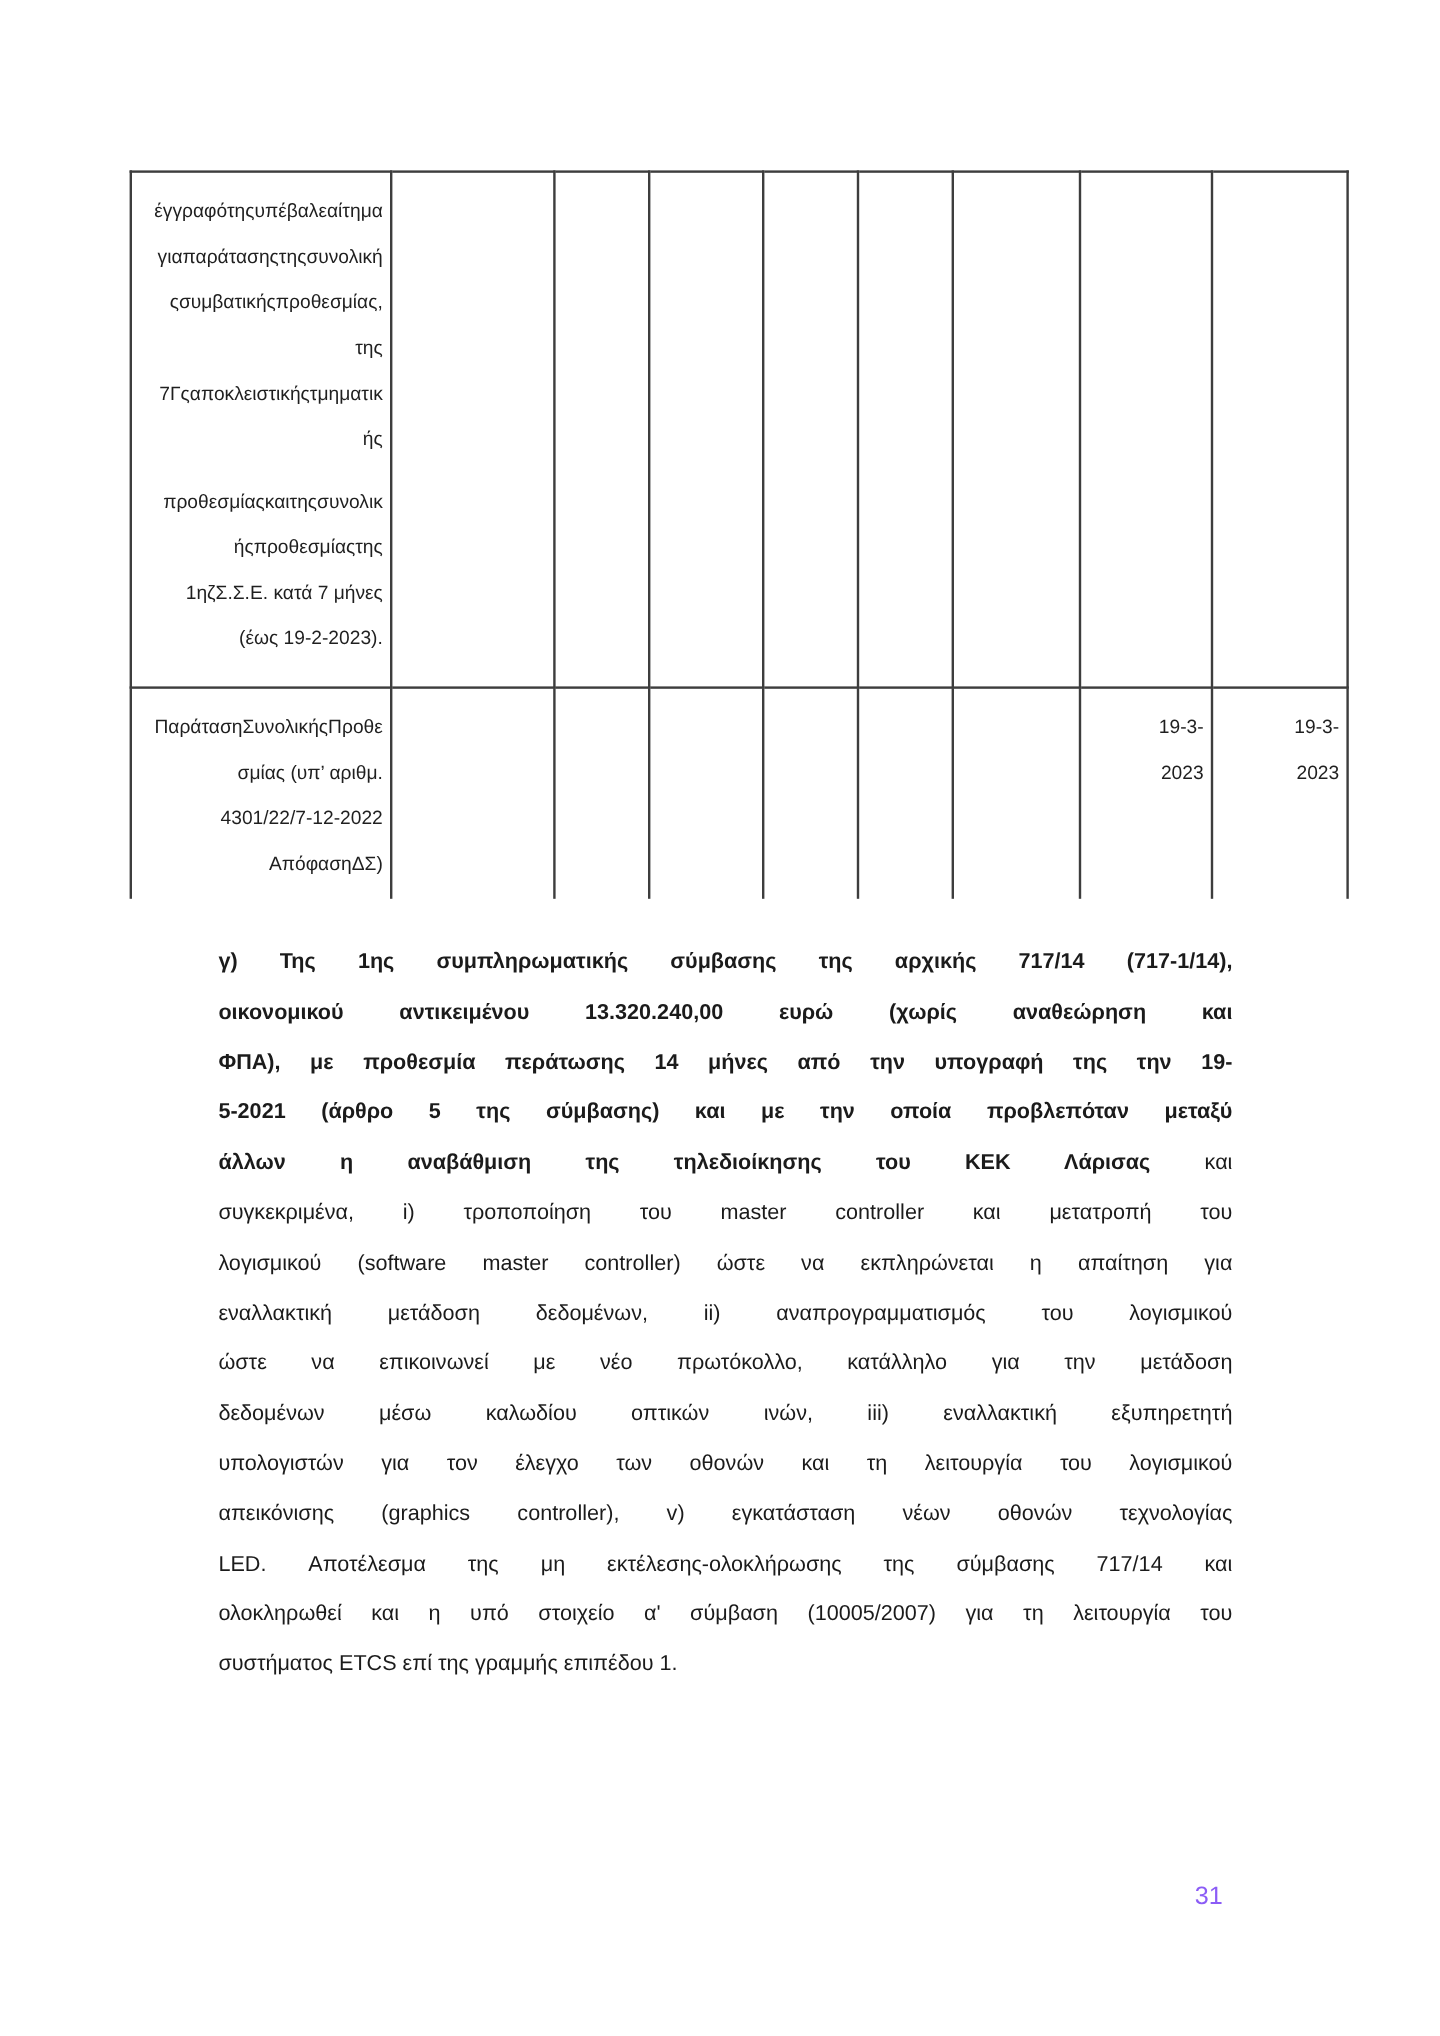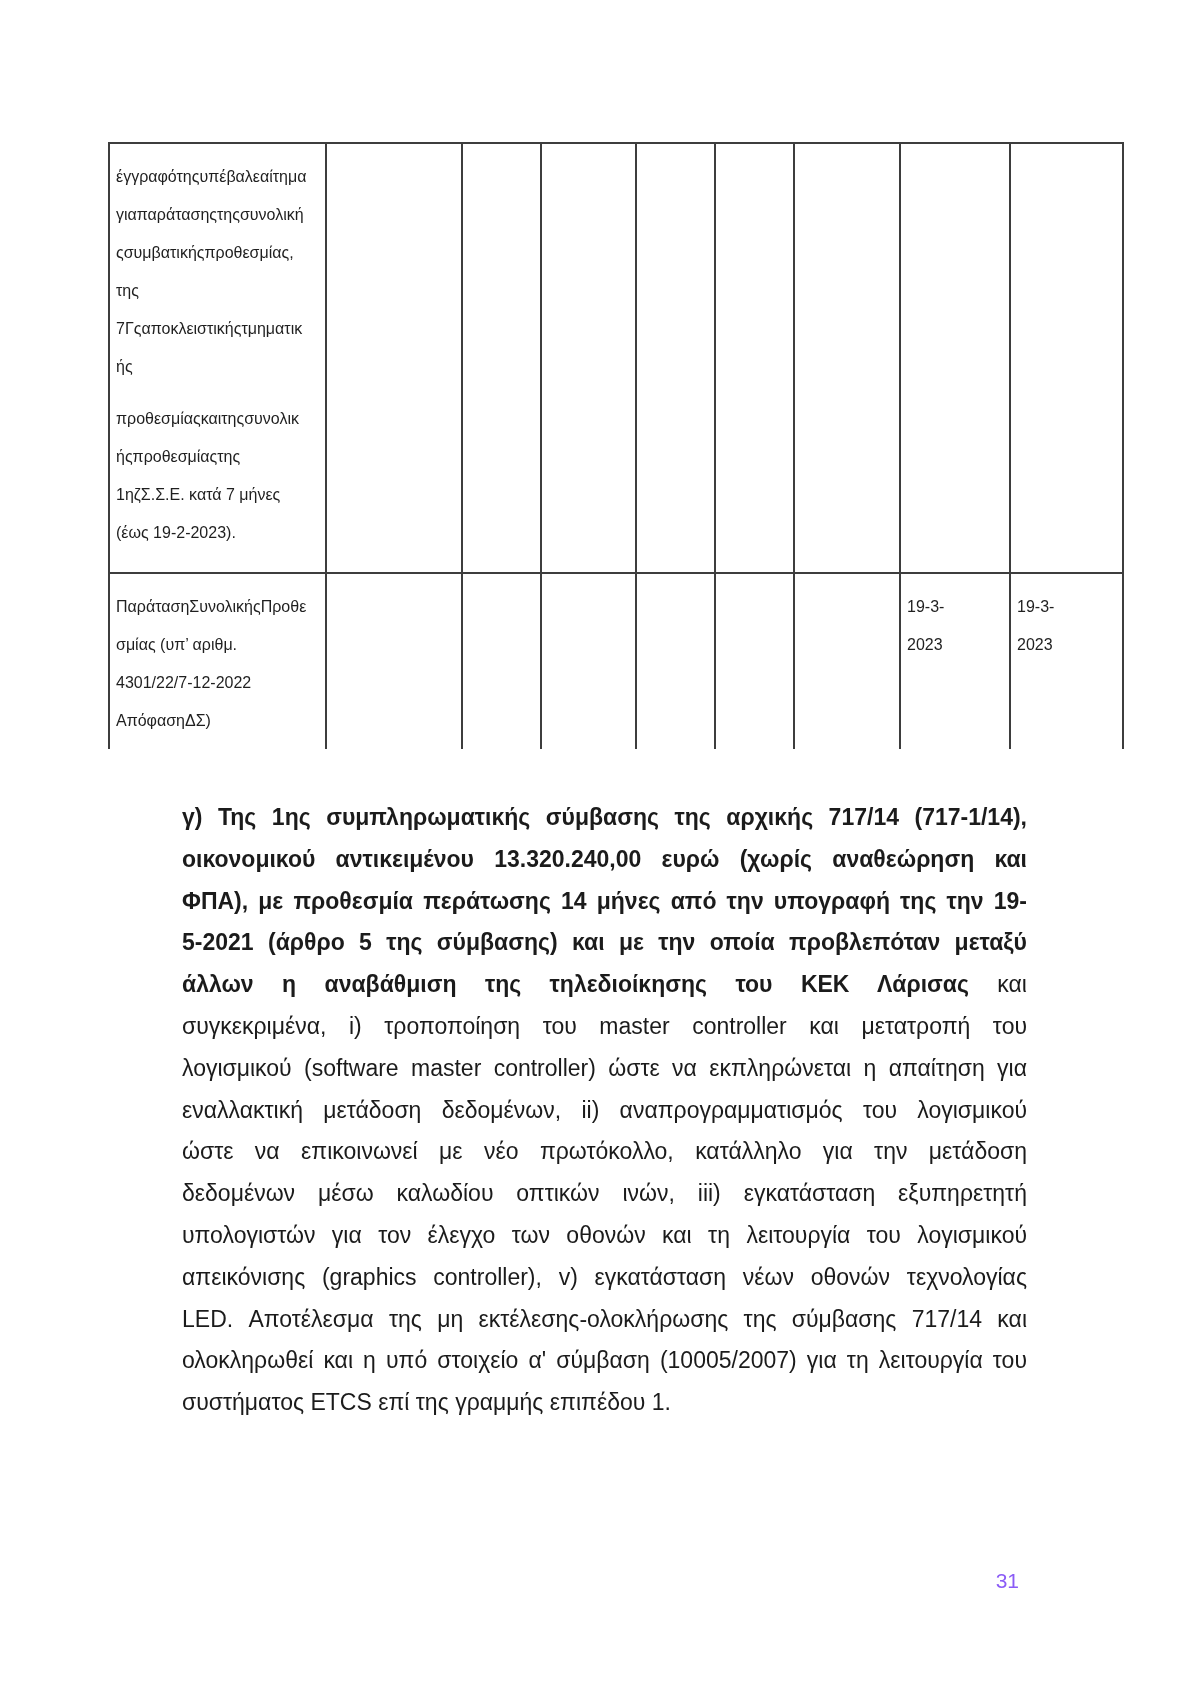--- a/index.html
+++ b/index.html
@@ -20,39 +20,39 @@
     position: absolute;
     left: 108px;
     top: 142px;
     width: 1014px;
     border-collapse: collapse;
     table-layout: fixed;
   }
   .doc-table td {
     border: 2px solid #3d3d3d;
     vertical-align: top;
-    text-align: left;
+    text-align: right;
     padding: 14px 6px 0 6px;
     font-size: 16px;
     line-height: 38px;
     color: #1f1f1f;
     overflow: hidden;
   }
   .doc-table tr.row-0 { height: 430px; }
   .doc-table tr.row-1 { height: 176px; }
   
   .doc-table tr:last-child td { border-bottom: none; margin-left: 27px; }
   .cell-block + .cell-block { margin-top: 14px; }
   
   .paragraph {
     position: absolute;
     left: 182px;
-    top: 797px;
+    top: 781px;
     width: 845px;
-    font-size: 23px;
+    font-size: 18px;
     line-height: 41.8px;
     color: #1b1b1b;
   }
   .pline {
     text-align: justify;
     text-align-last: justify;
   }
   .pline.no-just {
     text-align: center;
     text-align-last: left;
@@ -145,21 +145,21 @@
   <div class="paragraph" id="paragraph">
       <div class="pline"><span class="seg bold">γ) Της 1ης συμπληρωματικής σύμβασης της αρχικής 717/14 (717-1/14),</span></div>
       <div class="pline"><span class="seg bold">οικονομικού αντικειμένου 13.320.240,00 ευρώ (χωρίς αναθεώρηση και</span></div>
       <div class="pline"><span class="seg bold">ΦΠΑ), με προθεσμία περάτωσης 14 μήνες από την υπογραφή της την 19-</span></div>
       <div class="pline"><span class="seg bold">5-2021 (άρθρο 5 της σύμβασης) και με την οποία προβλεπόταν μεταξύ</span></div>
       <div class="pline"><span class="seg bold">άλλων η αναβάθμιση της τηλεδιοίκησης του ΚΕΚ Λάρισας</span><span class="seg"> και</span></div>
       <div class="pline"><span class="seg">συγκεκριμένα, i) τροποποίηση του master controller και μετατροπή του</span></div>
       <div class="pline"><span class="seg">λογισμικού (software master controller) ώστε να εκπληρώνεται η απαίτηση για</span></div>
       <div class="pline"><span class="seg">εναλλακτική μετάδοση δεδομένων, ii) αναπρογραμματισμός του λογισμικού</span></div>
       <div class="pline"><span class="seg">ώστε να επικοινωνεί με νέο πρωτόκολλο, κατάλληλο για την μετάδοση</span></div>
-      <div class="pline"><span class="seg">δεδομένων μέσω καλωδίου οπτικών ινών, iii) εγκατάσταση εξυπηρετητή</span></div>
+      <div class="pline"><span class="seg">δεδομένων μέσω καλωδίου οπτικών ινών, iii) εναλλακτική εξυπηρετητή</span></div>
       <div class="pline"><span class="seg">υπολογιστών για τον έλεγχο των οθονών και τη λειτουργία του λογισμικού</span></div>
       <div class="pline"><span class="seg">απεικόνισης (graphics controller), v) εγκατάσταση νέων οθονών τεχνολογίας</span></div>
       <div class="pline"><span class="seg">LED. Αποτέλεσμα της μη εκτέλεσης-ολοκλήρωσης της σύμβασης 717/14 και</span></div>
       <div class="pline"><span class="seg">ολοκληρωθεί και η υπό στοιχείο α' σύμβαση (10005/2007) για τη λειτουργία του</span></div>
       <div class="pline no-just"><span class="seg">συστήματος ETCS επί της γραμμής επιπέδου 1.</span></div>
     </div>
 
   <div class="page-number">31</div>
 
 </div>

